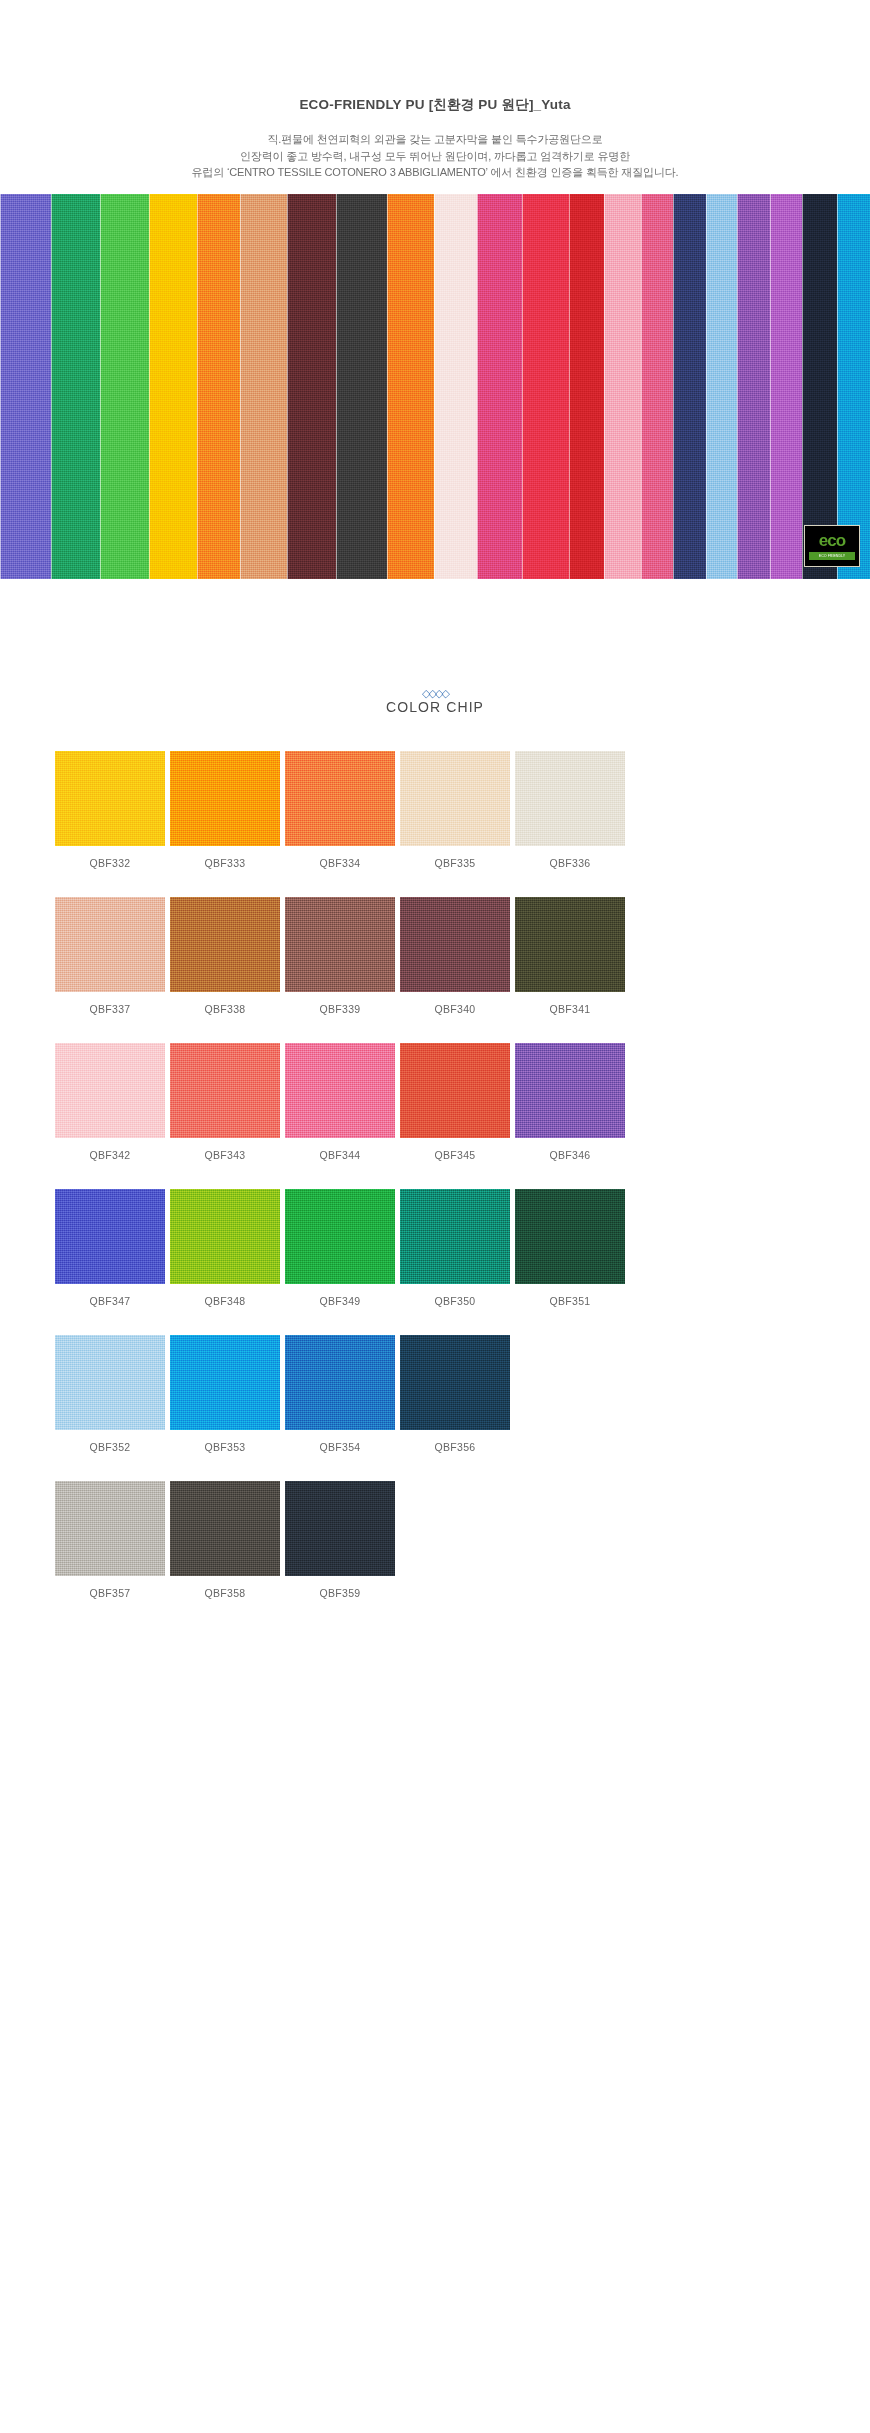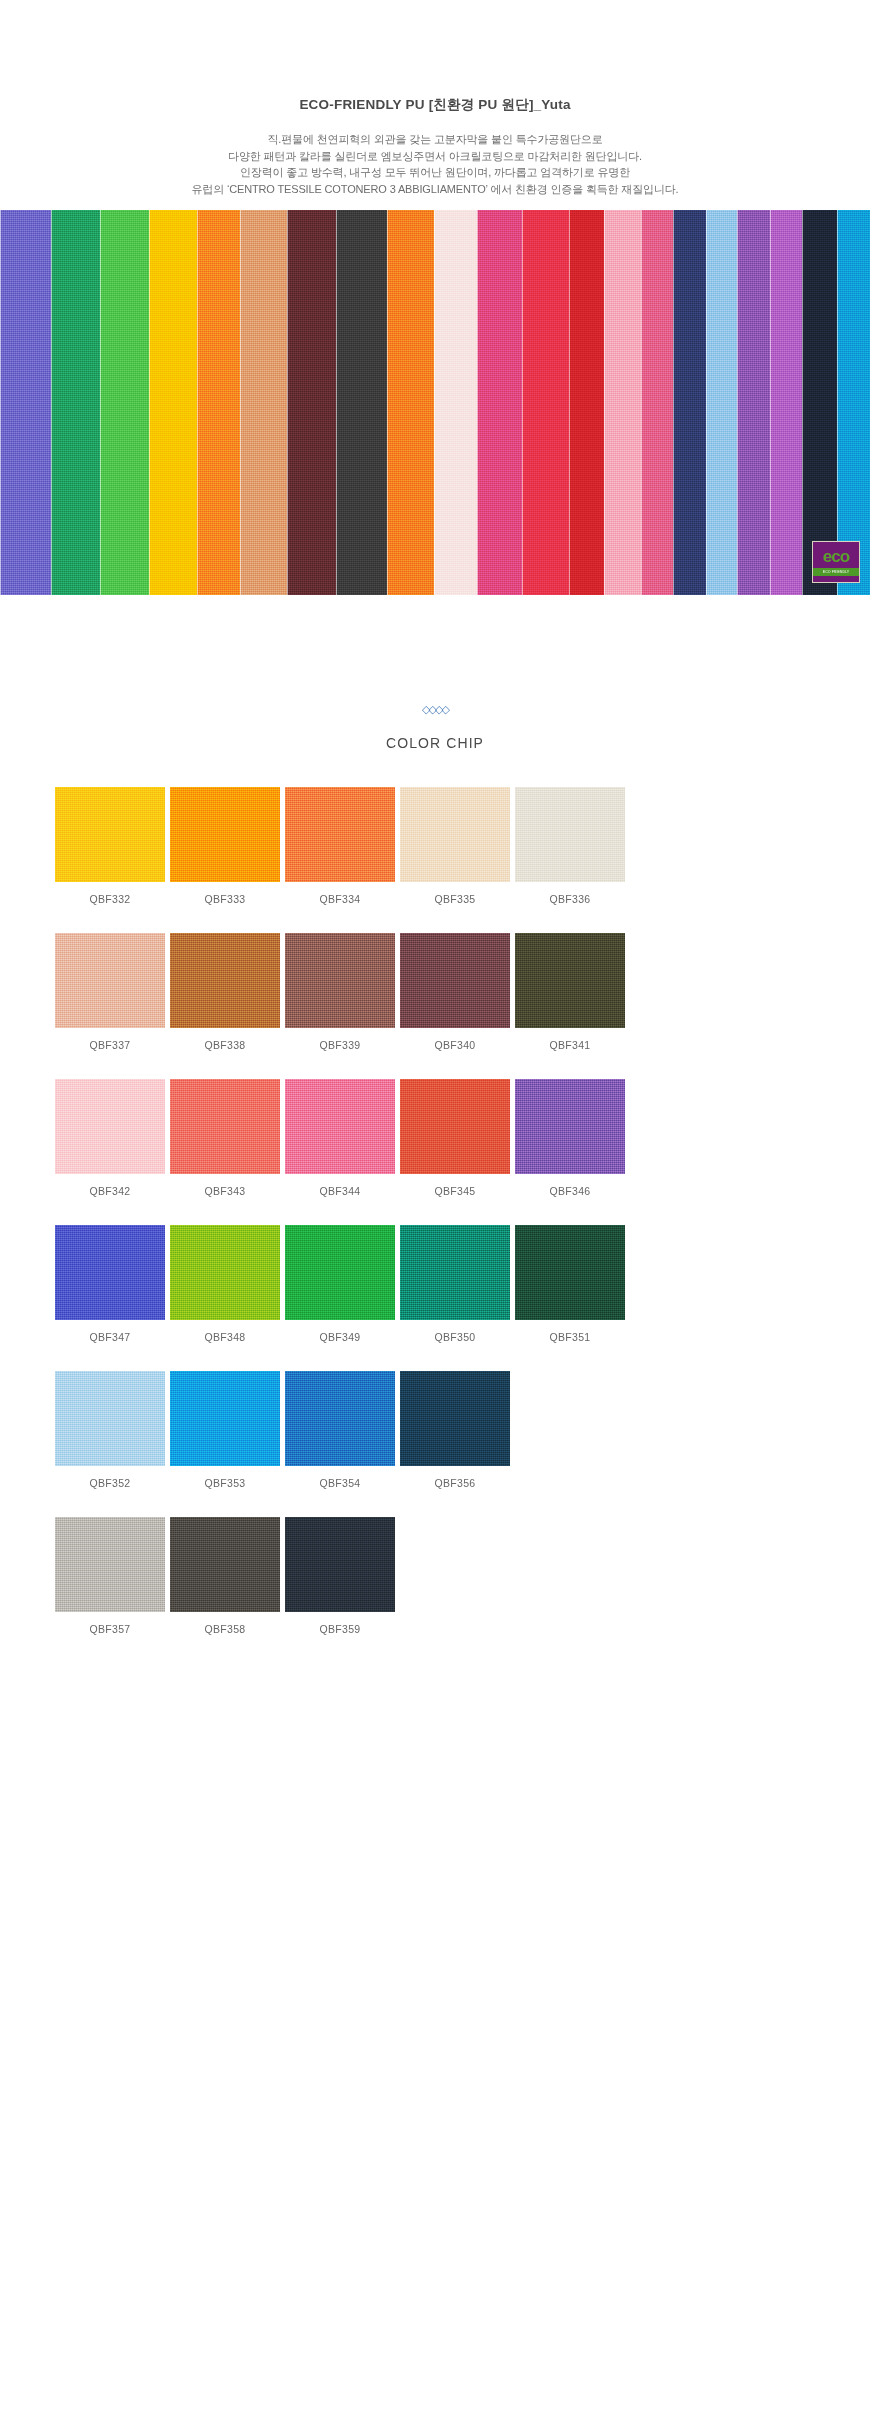--- a/index.html
+++ b/index.html
@@ -47,22 +47,22 @@
   }
   .hero-stripe::before {
     content: "";
     position: absolute; top: 0; bottom: 0; left: 0; width: 1px;
     background: rgba(255,255,255,.55);
     z-index: 2;
   }
   .eco-badge {
     position: absolute;
     right: 10px; bottom: 12px;
-    width: 48px; height: 42px;
-    background: #701a75;
+    width: 56px; height: 42px;
+    background: #000000;
     border: 1px solid #d8d4c0;
     display: flex;
     flex-direction: column;
     align-items: center;
     justify-content: center;
     z-index: 5;
   }
   .eco-badge .eco-word {
     font-size: 17px;
     font-weight: 700;
@@ -85,21 +85,21 @@
   
   .chip-section { text-align: center; }
   .ornament {
     margin-top: 109px;
     font-size: 11px;
     color: #4a7ebb;
     letter-spacing: -2px;
     line-height: 1;
   }
   .chip-heading {
-    margin-top: 20px;
+    margin-top: 0;
     font-size: 14px;
     color: #4a4a4a;
     letter-spacing: 1.1px;
   }
 
   .chip-grid {
     margin: 36px auto 0;
     width: 760px;
   }
   .chip-row {
@@ -130,21 +130,20 @@
     letter-spacing: 0.3px;
   }
 </style>
 </head>
 <body>
 
 <div class="header">
   <div class="product-title">ECO-FRIENDLY PU [친환경 PU 원단]_Yuta</div>
   <div class="desc">
     <div class="desc-line">직.편물에 천연피혁의 외관을 갖는 고분자막을 붙인 특수가공원단으로</div>
-    <div class="desc-line">다양한 패턴과 칼라를 실린더로 엠보싱주면서 아크릴코팅으로 마감처리한 원단입니다.</div>
     <div class="desc-line">인장력이 좋고 방수력, 내구성 모두 뛰어난 원단이며, 까다롭고 엄격하기로 유명한</div>
     <div class="desc-line">유럽의  ‘CENTRO TESSILE COTONERO 3 ABBIGLIAMENTO’  에서 친환경 인증을 획득한 재질입니다.</div>
   </div>
 </div>
 
 <div class="hero" id="hero">
   <div class="hero-stripe" style="width: 52px; background: rgb(107, 99, 200);"></div>
     <div class="hero-stripe" style="width: 50px; background: rgb(31, 157, 94);"></div>
     <div class="hero-stripe" style="width: 50px; background: rgb(76, 194, 74);"></div>
     <div class="hero-stripe" style="width: 50px; background: rgb(249, 196, 0);"></div>

